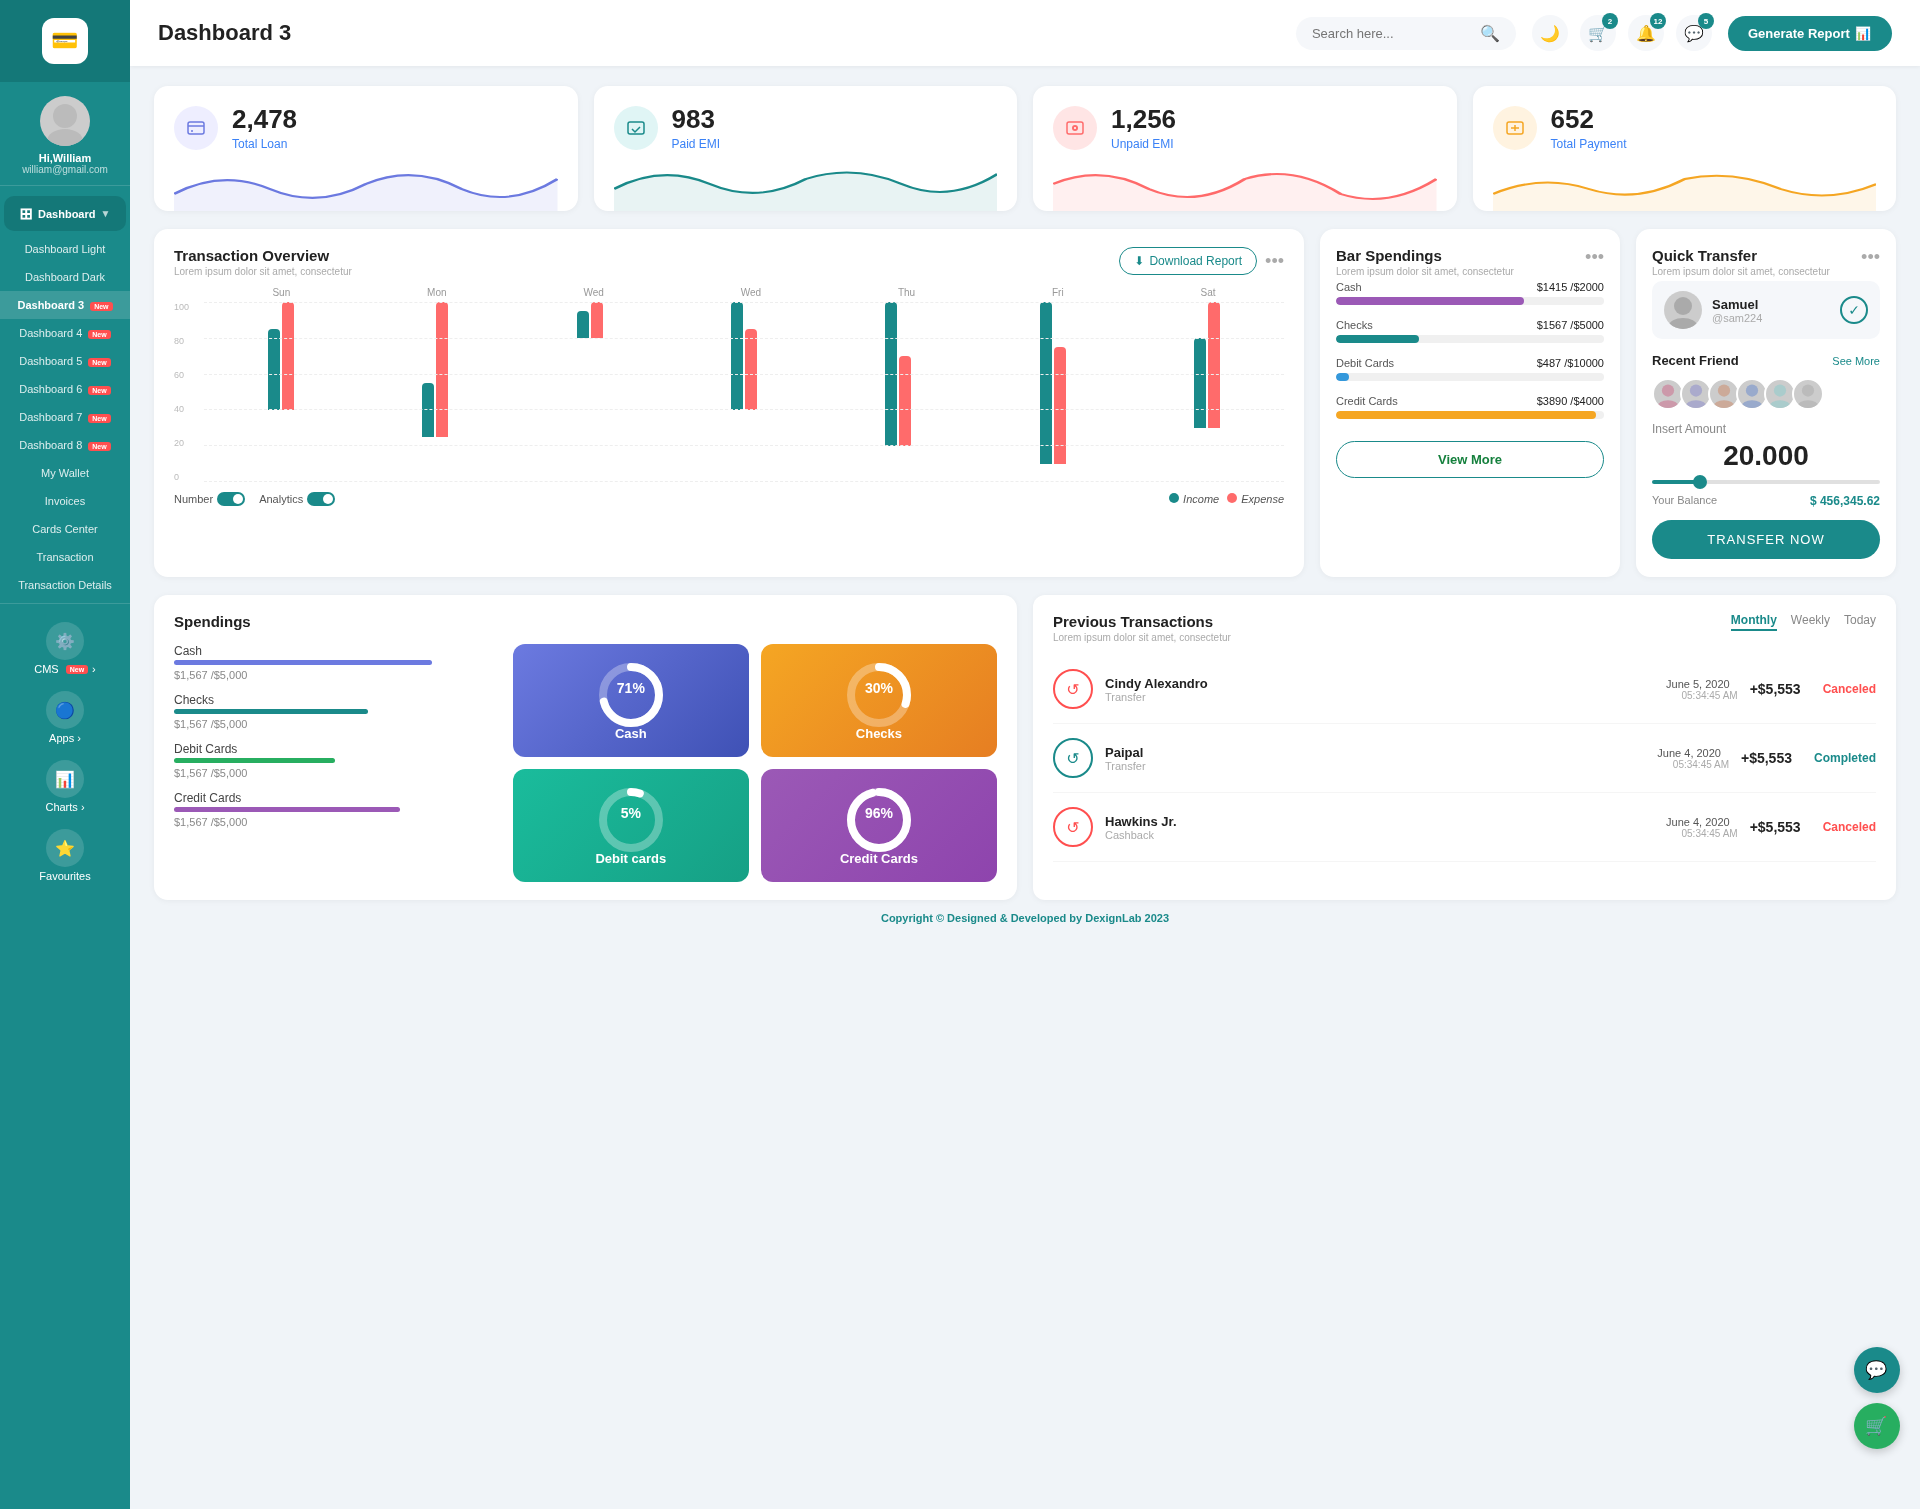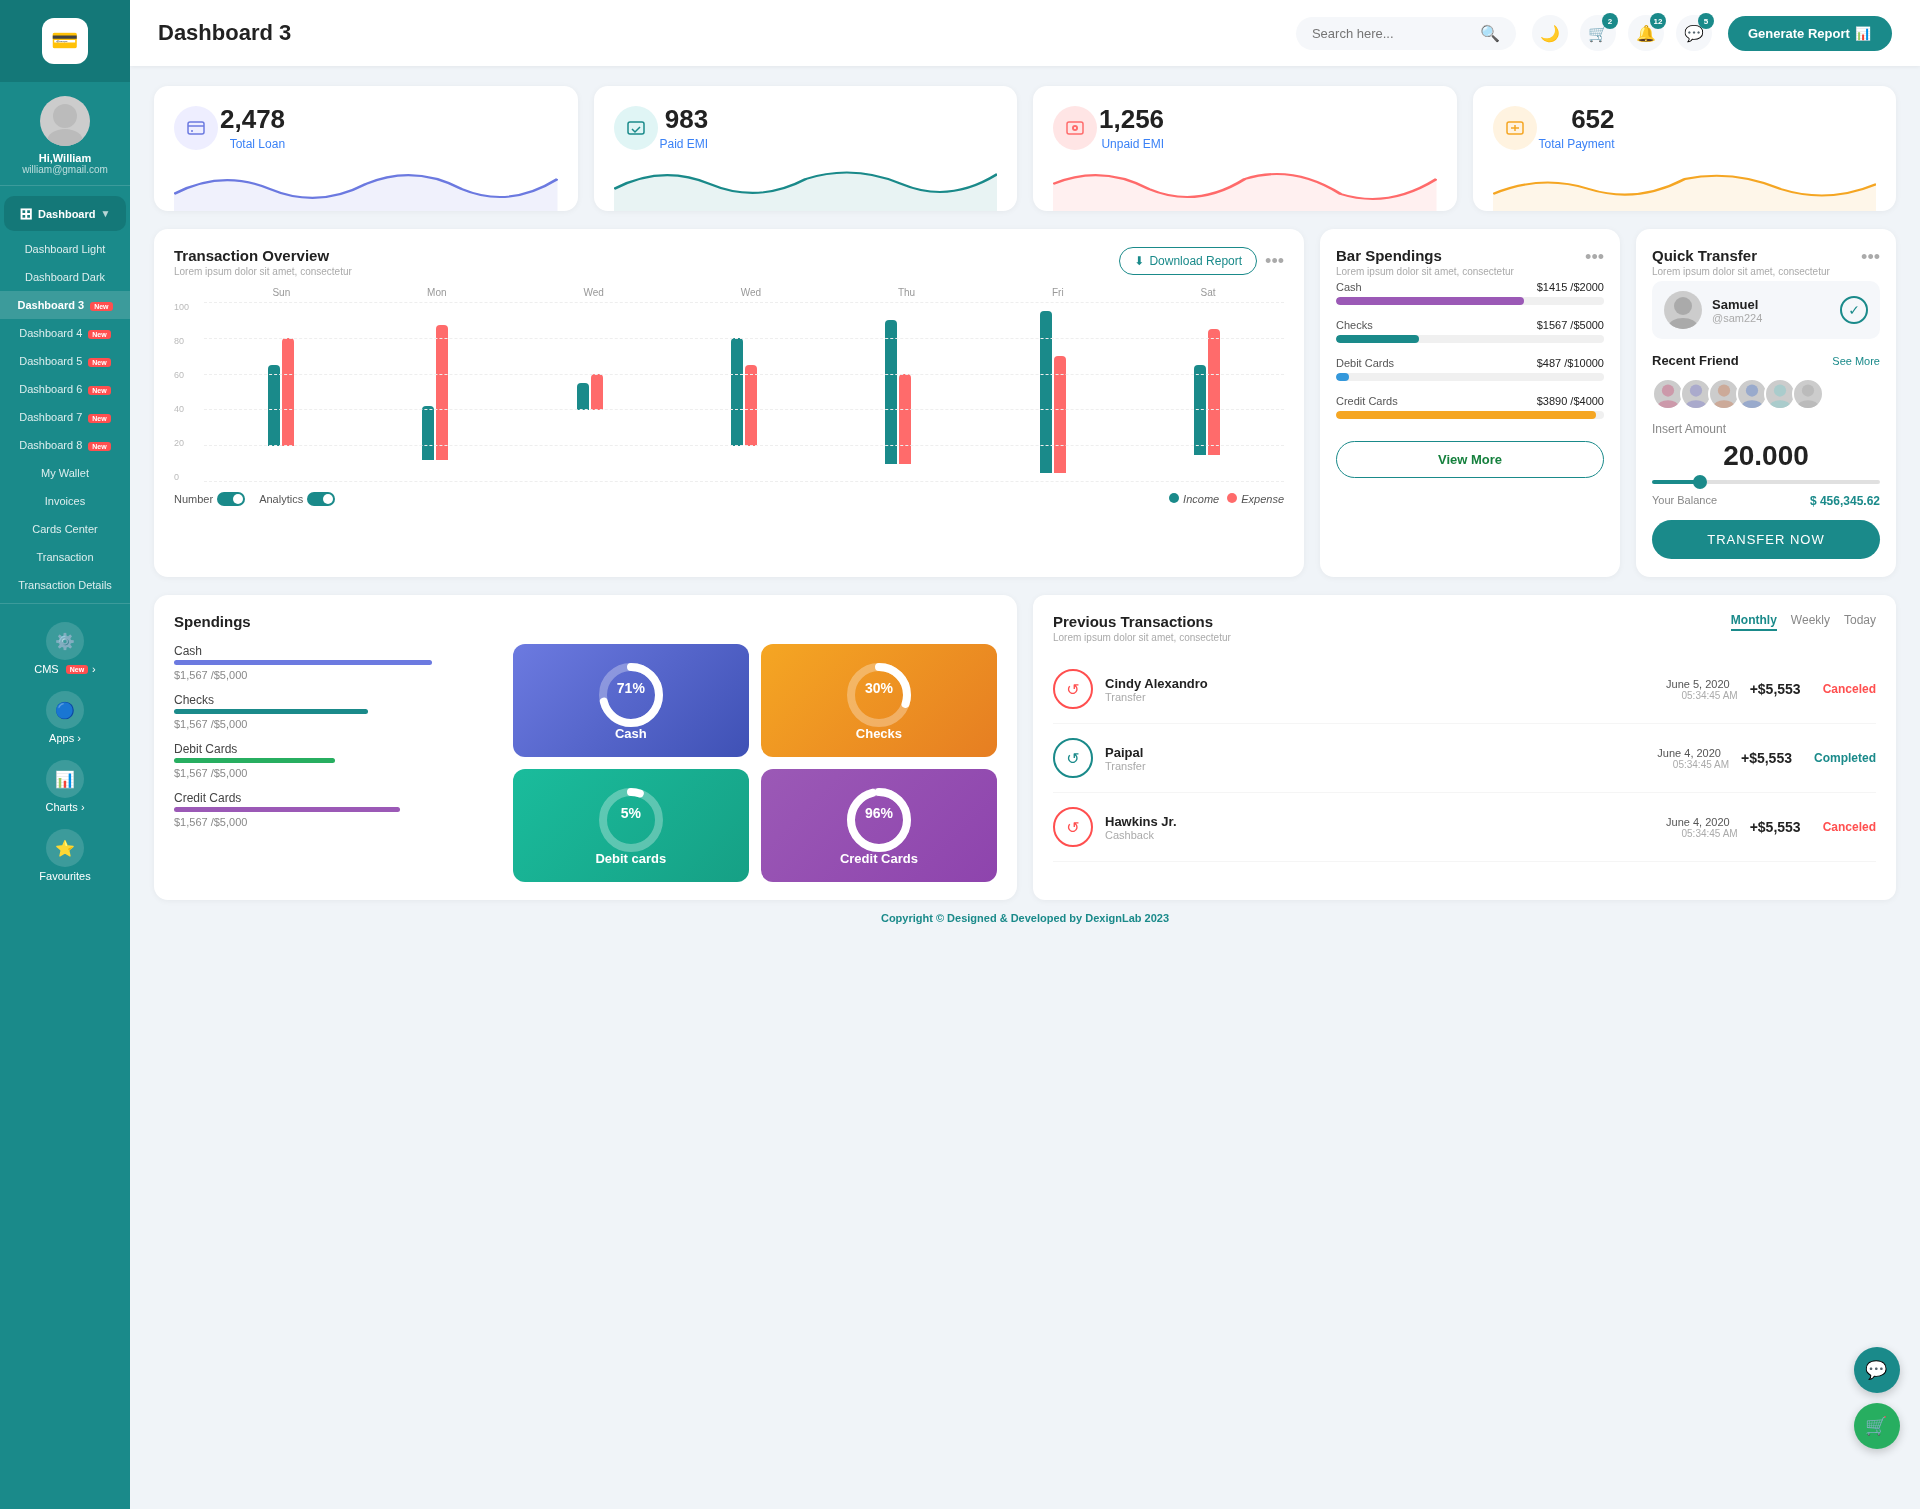--- a/index.html
+++ b/index.html
@@ -242,23 +242,22 @@
     .stat-card {
       background: white;
       border-radius: 14px;
       padding: 18px 20px 0;
       overflow: hidden;
       box-shadow: 0 1px 6px rgba(0,0,0,0.05);
     }
     .stat-card-top {
       display: flex;
       align-items: center;
-      gap: 2px;
+      gap: 14px;
       margin-bottom: 4px;
-      text-align: right;
     }
     .stat-icon {
       width: 44px;
       height: 44px;
       border-radius: 50%;
       display: flex;
       align-items: center;
       justify-content: center;
       font-size: 20px;
       flex-shrink: 0;
@@ -342,21 +341,21 @@
     .bar-chart-labels {
       display: flex;
       justify-content: space-around;
       font-size: 10px;
       color: #999;
       margin-bottom: 4px;
       padding-left: 30px;
     }
     .bar-chart-body {
       display: flex;
-      align-items: center;
+      align-items: flex-start;
       gap: 0;
       height: 180px;
       position: relative;
       padding-left: 30px;
     }
     .bar-chart-yaxis {
       position: absolute;
       left: 0;
       top: 0;
       height: 100%;

